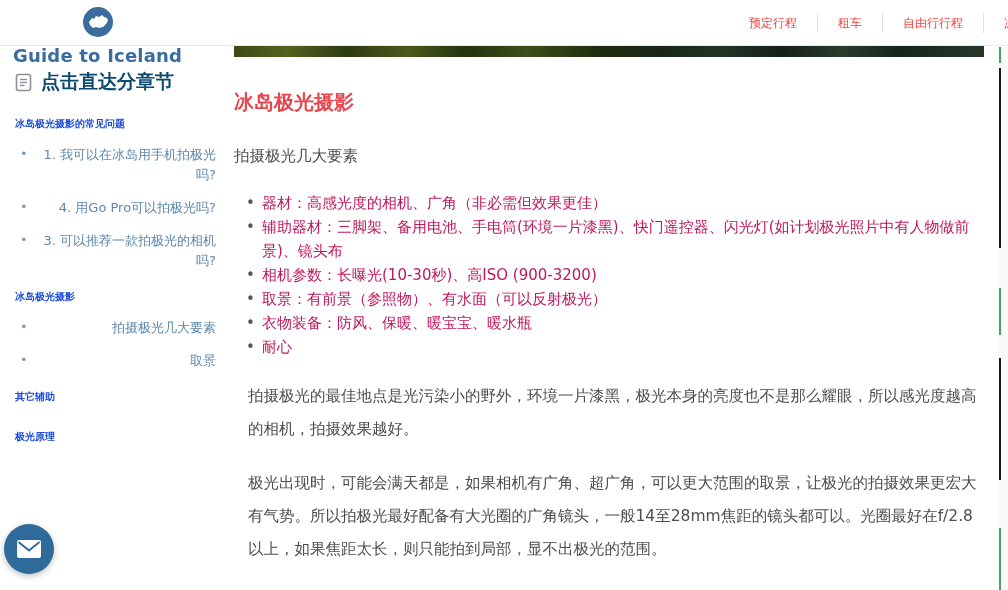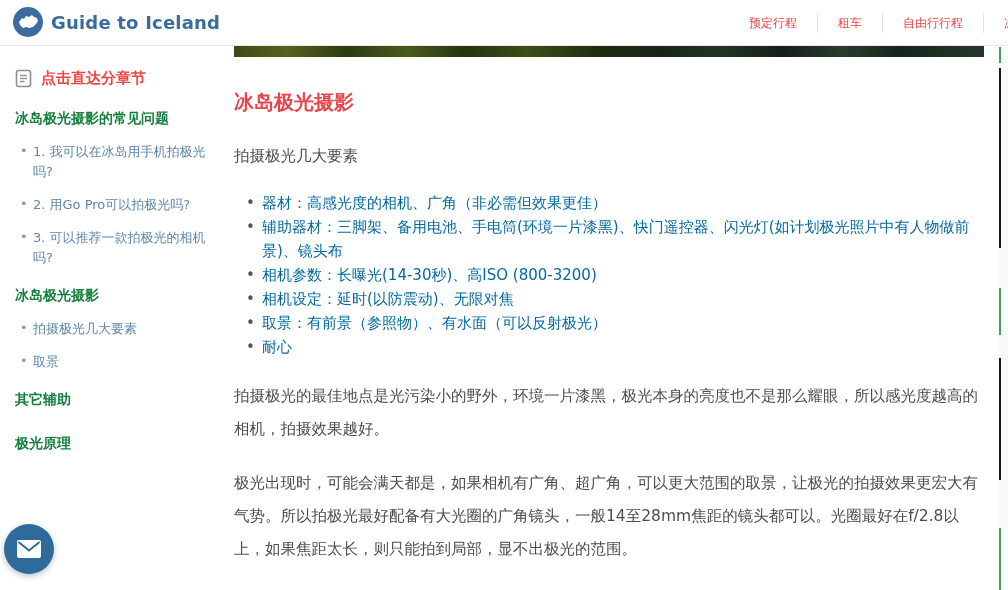--- a/index.html
+++ b/index.html
@@ -3,47 +3,47 @@
 <meta charset="utf-8">
 <style>
   * { margin:0; padding:0; box-sizing:border-box; }
   html,body { width:1008px; height:590px; overflow:hidden; background:#ffffff;
     font-family:"DejaVu Sans","Liberation Sans",sans-serif; }
   .page { position:relative; width:1008px; height:590px; background:#fff; }
 
   
   .site-header { position:absolute; top:0; left:0; width:1008px; height:46px;
     background:#fff; border-bottom:1px solid #e9e9e9; z-index:5; }
-  .brand { position:absolute; left:13px; top:7px; display:flex; align-items:center; gap:8px; cursor:pointer; }
+  .brand { position:absolute; left:13px; top:7px; display:flex; align-items:center; gap:8px; cursor:pointer;flex-direction:column; }
   .brand-name { font-size:18px; font-weight:bold; color:#3a6d9e; letter-spacing:.2px; }
   .main-nav { position:absolute; right:0; top:0; height:46px; display:flex; align-items:center; }
   .nav-link { font-size:12px; color:#ef4444; text-decoration:none; padding:0 20px; white-space:nowrap; }
   .nav-divider { width:1px; height:20px; background:#dfe3e6; }
   .nav-clip { overflow:hidden; width:24px; }
 
   
   .sidebar { position:absolute; left:0; top:47px; width:234px; padding:22px 18px 0 15px; }
   .toc-header { display:flex; align-items:center; gap:9px; margin-bottom:22px; }
-  .toc-title { font-size:15px; font-weight:bold; color:#ef4444; }
-  .toc-section-title { font-size:14px; font-weight:bold; color:#15803d; margin:20px 0 6px 0; cursor:pointer; }
-  .toc-list { list-style:none; margin:0 0 4px 0; }
+  .toc-title { font-size:19px; font-weight:bold; color:#0c4a6e; }
+  .toc-section-title { font-size:10px; font-weight:bold; color:#1d4ed8; margin:20px 0 6px 0; cursor:pointer; }
+  .toc-list { list-style:none; margin:0 0 4px 0;text-align:right; }
   .toc-list li { position:relative; padding-left:18px; margin:13px 0; line-height:19px; }
   .toc-list li::before { content:"•"; position:absolute; left:5px; top:0; color:#7d9cb8; font-size:13px; }
   .toc-link { font-size:13px; color:#5e87ab; text-decoration:none; cursor:pointer; }
 
   
   .article { position:absolute; left:234px; top:46px; width:750px; }
   .hero-strip { width:750px; height:11px;
     background:linear-gradient(90deg,#3c4a17 0%,#55631f 7%,#2c3a12 15%,#4a5a1c 23%,#25330f 31%,#3e4e18 39%,#1e2c10 49%,#18261a 57%,#223425 65%,#15211a 73%,#2a3b2e 81%,#16251c 89%,#27382b 100%); }
   .article h2 { font-size:20px; font-weight:bold; color:#e8464d; margin:32px 0 0 0; }
   .article .intro { font-size:15.5px; color:#4d4d4d; margin-top:30px; }
   .essentials { list-style:none; margin:24px 0 0 8px; }
-  .essentials li { position:relative; padding-left:20px; font-size:15px; color:#0369a1; line-height:24px; }
+  .essentials li { position:relative; padding-left:20px; font-size:15px; color:#be185d; line-height:24px; }
   .essentials li::before { content:"•"; position:absolute; left:4px; color:#555; }
-  .article p.body-p { font-size:15.5px; color:#4d4d4d; line-height:33px; margin-top:21px; }
+  .article p.body-p { font-size:15.5px; color:#4d4d4d; line-height:33px; margin-top:21px;margin-left:14px; }
 
   
   .right-strip { position:absolute; right:0; top:47px; width:9px; height:543px; background:#f8f9f9; }
   .sliver { position:absolute; left:0; width:2px; }
   .sliver.green { background:#45a167; }
   .sliver.dark  { background:#141a19; }
 
   
   .contact-fab { position:absolute; left:4px; top:524px; width:50px; height:50px; border-radius:50%;
     background:#2e6b9b; border:none; cursor:pointer; box-shadow:0 2px 6px rgba(0,0,0,.25), 0 0 0 3px rgba(255,255,255,.9);
@@ -86,44 +86,44 @@
           <line x1="5" y1="9.5" x2="12" y2="9.5" stroke="#8b8f94" stroke-width="1.4"></line>
           <line x1="5" y1="12.5" x2="9.5" y2="12.5" stroke="#8b8f94" stroke-width="1.4"></line>
         </svg>
       </span>
       <span class="toc-title">点击直达分章节</span>
     </div>
 
     <div class="toc-section-title">冰岛极光摄影的常见问题</div>
     <ul class="toc-list">
       <li><a class="toc-link">1. 我可以在冰岛用手机拍极光吗?</a></li>
-      <li><a class="toc-link">2. 用Go Pro可以拍极光吗?</a></li>
+      <li><a class="toc-link">4. 用Go Pro可以拍极光吗?</a></li>
       <li><a class="toc-link">3. 可以推荐一款拍极光的相机吗?</a></li>
     </ul>
 
     <div class="toc-section-title">冰岛极光摄影</div>
     <ul class="toc-list">
       <li><a class="toc-link">拍摄极光几大要素</a></li>
       <li><a class="toc-link">取景</a></li>
     </ul>
 
     <div class="toc-section-title" style="margin-top:20px;">其它辅助</div>
     <div class="toc-section-title" style="margin-top:26px;">极光原理</div>
   </aside>
 
   <main class="article">
     <div class="hero-strip"></div>
     <h2>冰岛极光摄影</h2>
     <p class="intro">拍摄极光几大要素</p>
     <ul class="essentials">
       <li>器材：高感光度的相机、广角（非必需但效果更佳）</li>
       <li>辅助器材：三脚架、备用电池、手电筒(环境一片漆黑)、快门遥控器、闪光灯(如计划极光照片中有人物做前景)、镜头布</li>
-      <li>相机参数：长曝光(14-30秒)、高ISO (800-3200)</li>
-      <li>相机设定：延时(以防震动)、无限对焦</li>
+      <li>相机参数：长曝光(10-30秒)、高ISO (900-3200)</li>
       <li>取景：有前景（参照物）、有水面（可以反射极光）</li>
+      <li>衣物装备：防风、保暖、暖宝宝、暖水瓶</li>
       <li>耐心</li>
     </ul>
     <p class="body-p">拍摄极光的最佳地点是光污染小的野外，环境一片漆黑，极光本身的亮度也不是那么耀眼，所以感光度越高的相机，拍摄效果越好。</p>
     <p class="body-p">极光出现时，可能会满天都是，如果相机有广角、超广角，可以更大范围的取景，让极光的拍摄效果更宏大有气势。所以拍极光最好配备有大光圈的广角镜头，一般14至28mm焦距的镜头都可以。光圈最好在f/2.8以上，如果焦距太长，则只能拍到局部，显不出极光的范围。</p>
 
   </main>
 
   <div class="right-strip">
     <div class="sliver green" style="top:0; height:16px;"></div>
     <div class="sliver dark" style="top:21px; height:180px;"></div>

